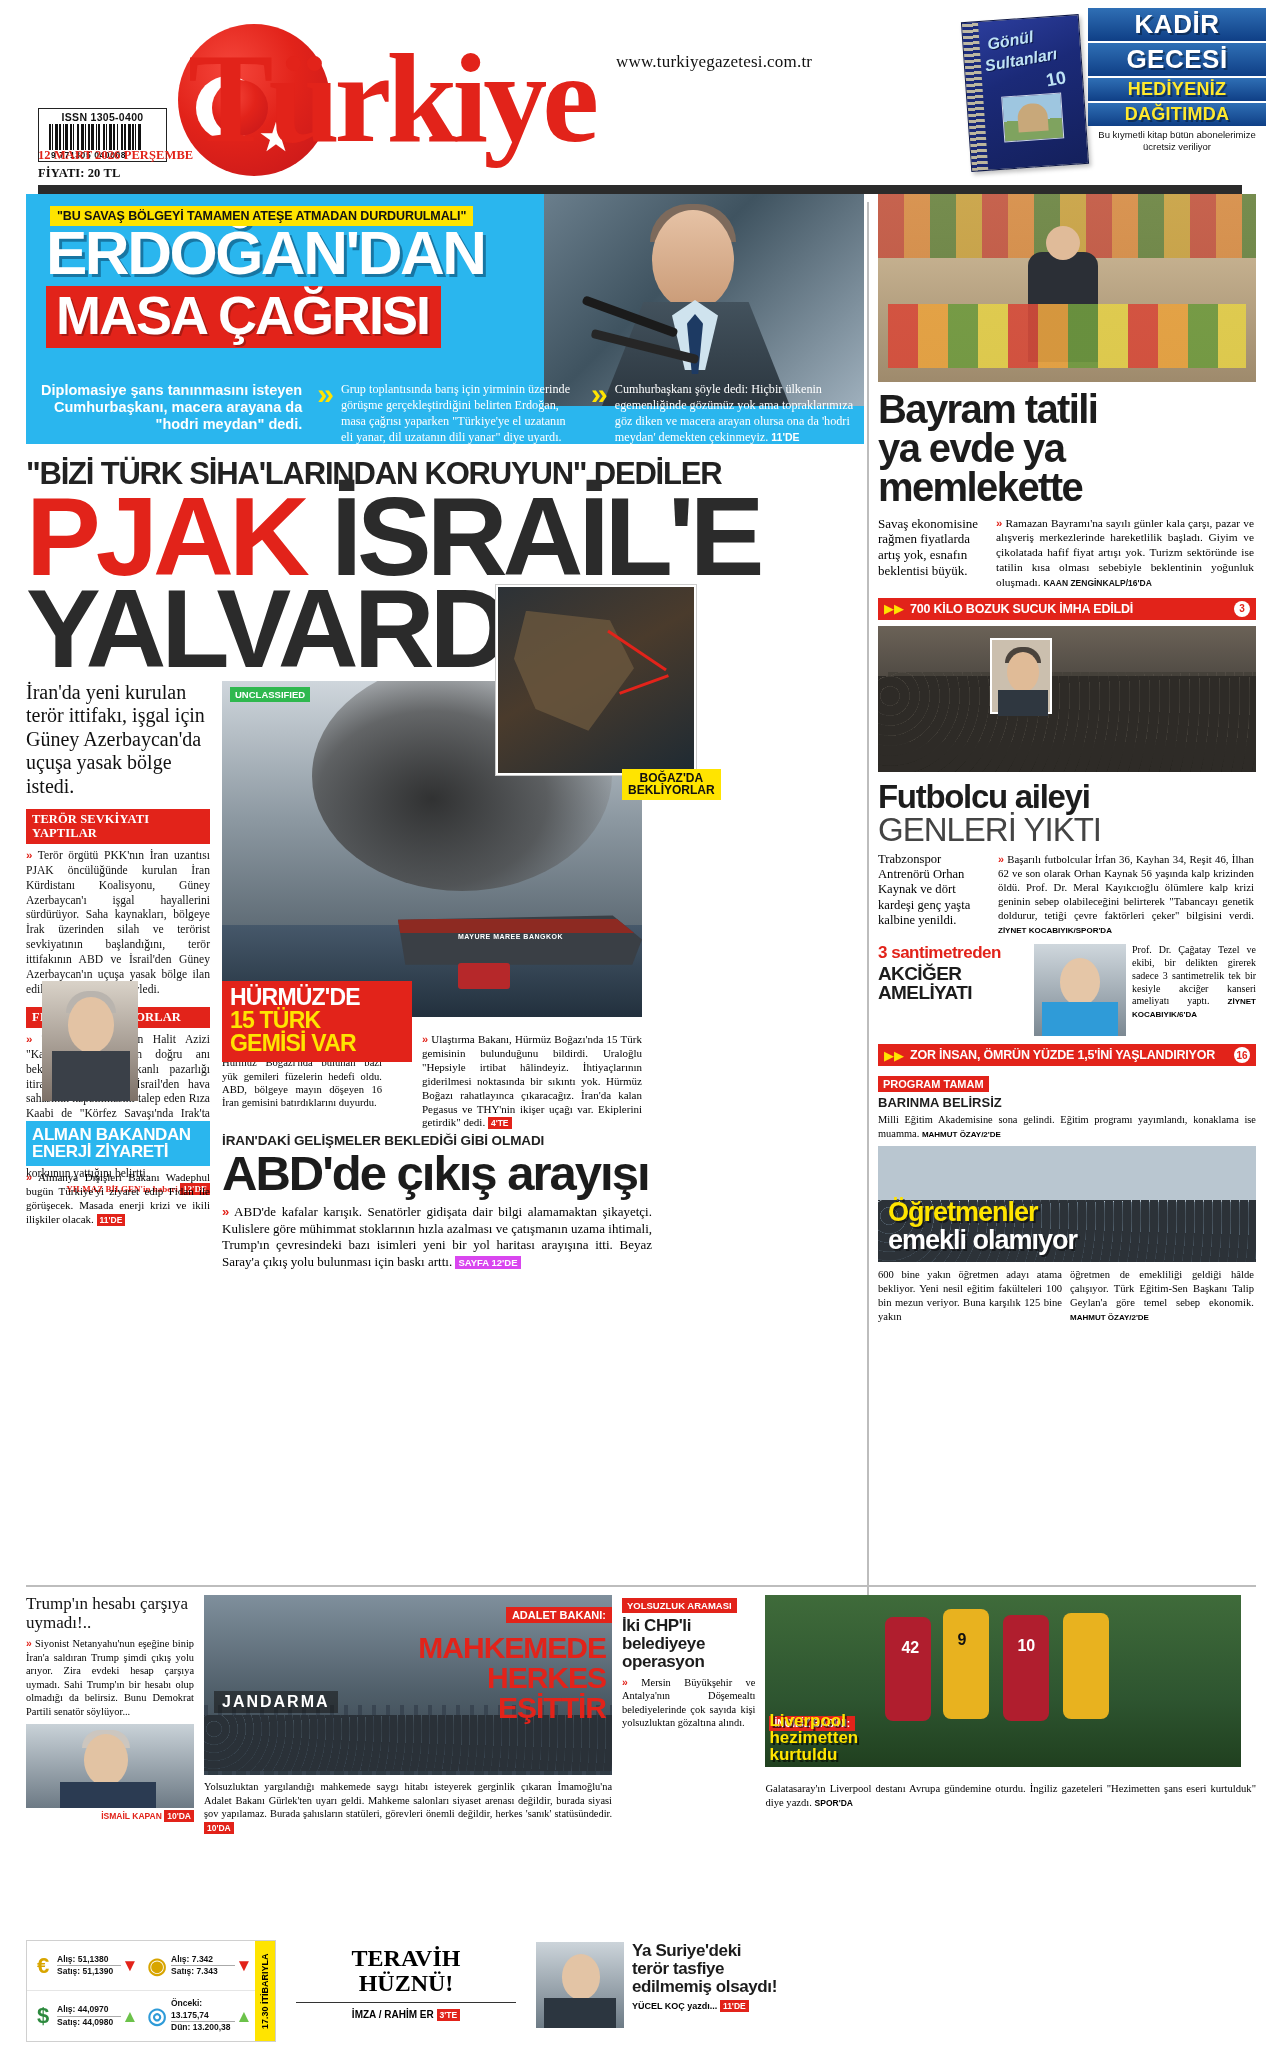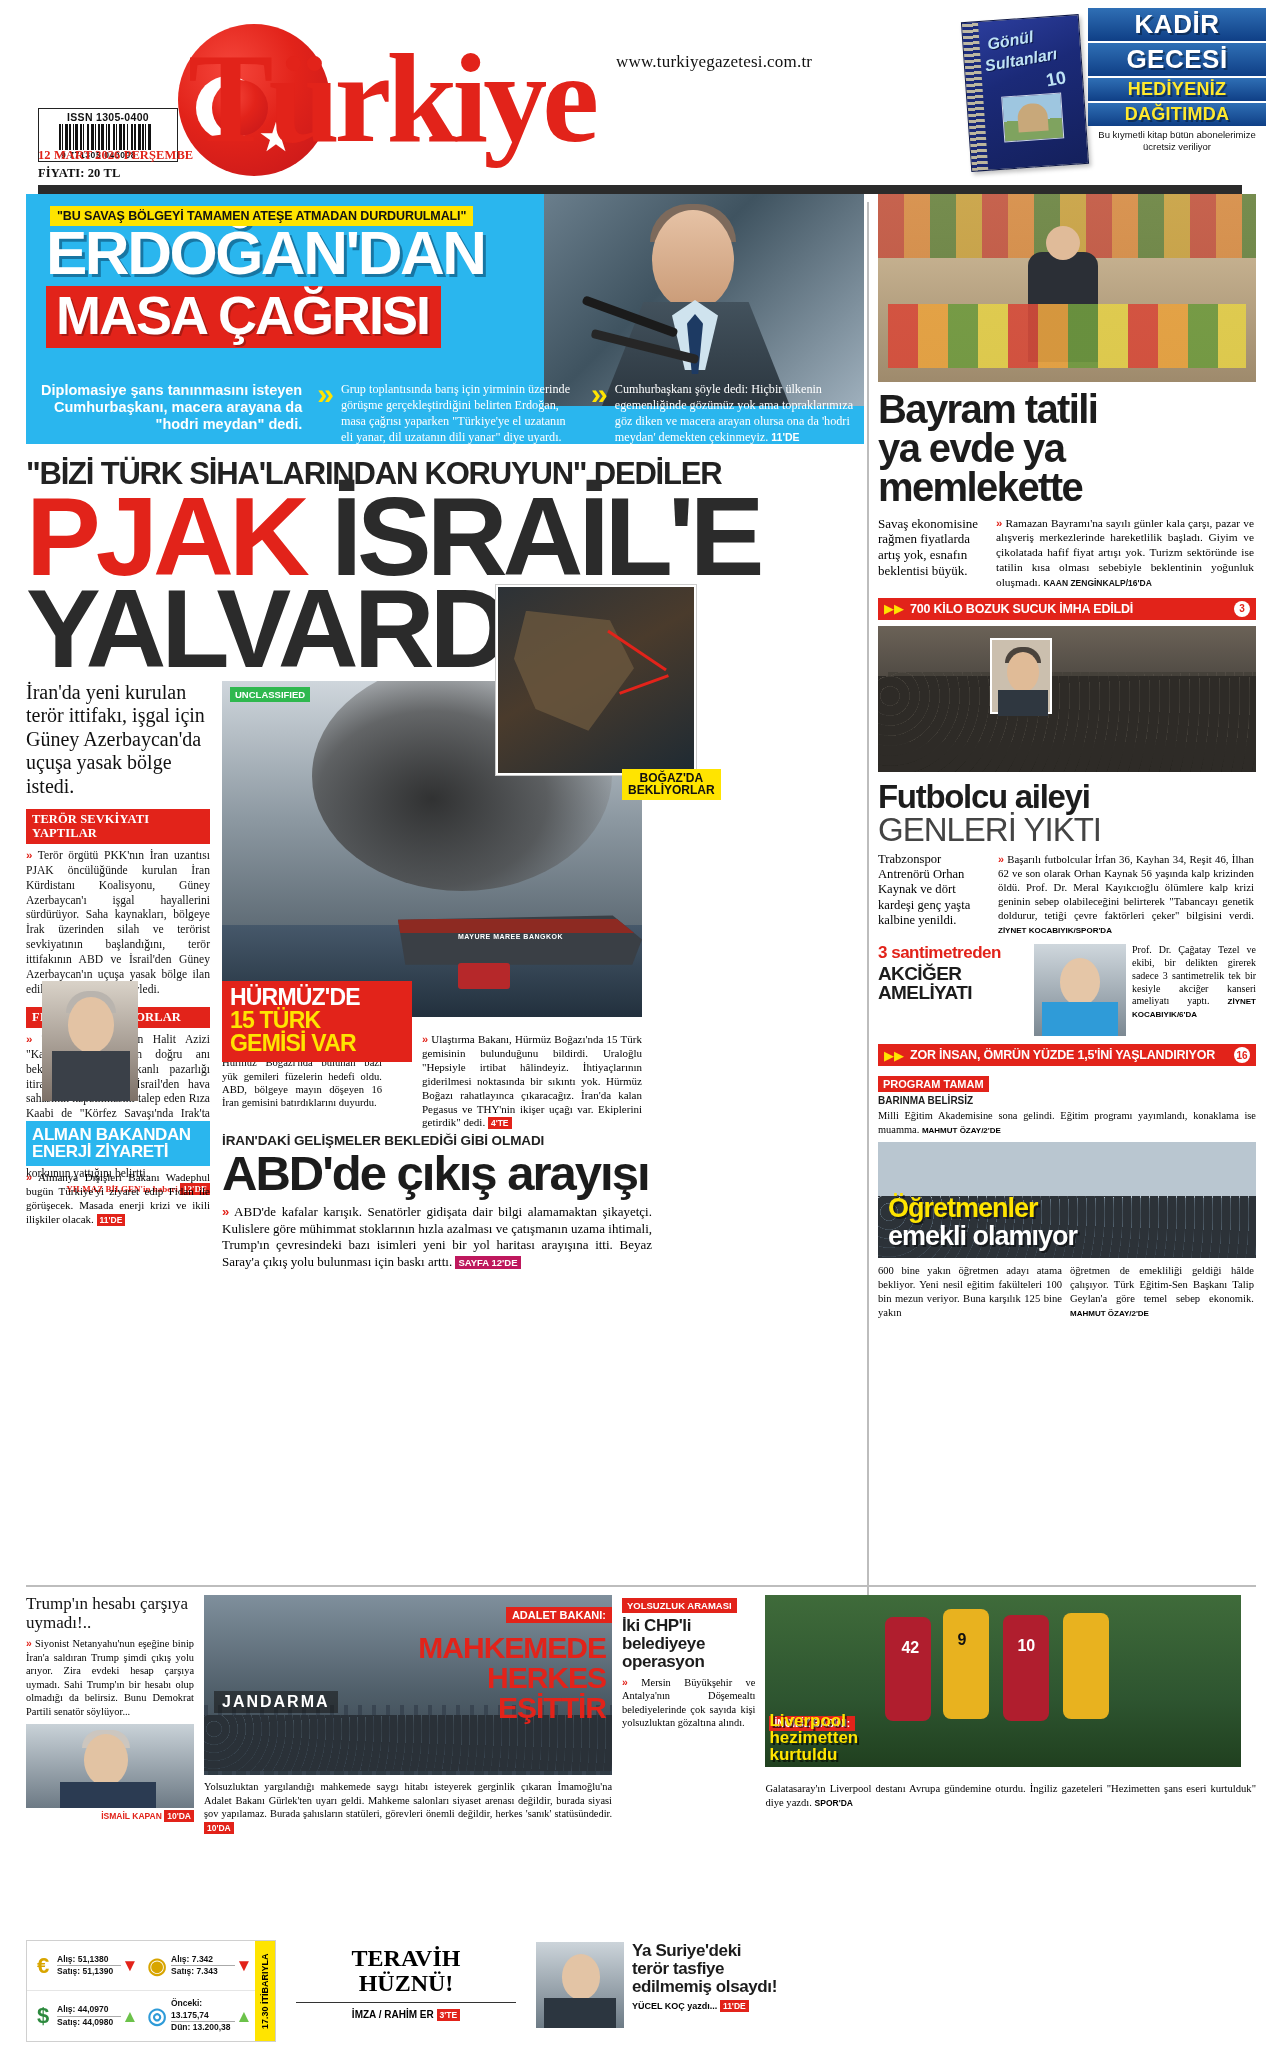--- a/index.html
+++ b/index.html
@@ -9,22 +9,22 @@
     background: #ffffff;
     font-family: "Liberation Sans", sans-serif;
     overflow: hidden;
   }
   .page { position: relative; width: 1280px; height: 2067px; background:#fff; }
 
   
   .masthead { position: relative; height: 185px; width: 100%; }
   .issn-box {
     position: absolute; left: 38px; top: 108px;
-    width: 140px; border: 1.5px solid #222; background:#fff;
-    padding: 2px 20px 1px;
+    width: 129px; border: 1.5px solid #222; background:#fff;
+    padding: 2px 10px 1px;
   }
   .issn-text { font-size: 10.5px; font-weight: 700; letter-spacing: .3px; text-align:center; color:#111; }
   .barcode { display:flex; height: 26px; align-items:stretch; margin-top:1px; }
   .barcode i { display:block; background:#111; height:100%; }
   .barnum { display:flex; justify-content:space-between; font-size:8.5px; font-weight:700; letter-spacing:.6px; padding:0 2px; color:#111;}
   .pubdate {
     position:absolute; left:38px; top:148px;
     font-size:12.5px; font-weight:800; color:#e2231a; letter-spacing:.1px;
     font-family:"Liberation Serif", serif;
   }
@@ -230,21 +230,21 @@
   .alman .pg { background:#e2231a; color:#fff; font-family:"Liberation Sans",sans-serif; font-size:8.5px; font-weight:800; padding:1px 3px;}
 
   
   .abd-row { position:absolute; left:196px; top:452px; width:642px; }
   .abd-kick { font-size:13.5px; font-weight:800; color:#222; letter-spacing:-.1px;}
   .abd-h { font-size:49px; font-weight:900; color:#1c1c1c; letter-spacing:-2px; line-height:1; margin-top:1px;}
   .abd-cols { display:flex; gap:10px; margin-top:6px; }
   .abd-c1 { width:182px; font-family:"Liberation Serif",serif; font-size:19px; line-height:1.16; color:#111;}
   .abd-c2 { width:430px; font-family:"Liberation Serif",serif; font-size:13px; line-height:1.3; text-align:justify;}
   .abd-c2 .q { color:#e2231a; font-weight:900; font-family:"Liberation Sans",sans-serif;}
-  .abd-c2 .pg { background:#be185d; color:#fff; font-family:"Liberation Sans",sans-serif; font-size:9.5px; font-weight:800; padding:1px 3px;}
+  .abd-c2 .pg { background:#d946ef; color:#fff; font-family:"Liberation Sans",sans-serif; font-size:9.5px; font-weight:800; padding:1px 3px;}
 
   
   .r-market { width:378px; height:188px; overflow:hidden; position:relative;
      background: linear-gradient(180deg,#d8c3a0,#9e8a6c); }
   .r-market .shelf { position:absolute; left:0; top:0; width:100%; height:64px;
      background: repeating-linear-gradient(90deg,#c24b3a 0 26px,#d9893f 26px 52px,#5d7f3a 52px 78px,#c9a13b 78px 104px); opacity:.8;}
   .r-market .crate { position:absolute; bottom:14px; left:10px; width:358px; height:64px;
      background: repeating-linear-gradient(90deg,#d64b3a 0 30px,#e8a23f 30px 60px,#6f9a3f 60px 90px,#e3cf4a 90px 120px); opacity:.9;}
   .r-market .person { position:absolute; bottom:20px; left:150px; width:70px; height:110px; background:#2b2f36; border-radius:14px 14px 0 0;}
   .r-market .person::before { content:""; position:absolute; left:18px; top:-26px; width:34px; height:34px; border-radius:50%; background:#e0bb99;}
@@ -286,21 +286,21 @@
   .r-akciger .l1 { color:#e2231a; font-size:17px; font-weight:900; line-height:1.02; letter-spacing:-.5px;}
   .r-akciger .l2 { color:#1c1c1c; font-size:19px; font-weight:900; line-height:1.02; letter-spacing:-.6px; margin-top:2px;}
   .r-akciger .l3 { color:#1c1c1c; font-size:19px; font-weight:900; line-height:1.02; letter-spacing:-.6px;}
   .r-akciger .ph { width:92px; height:92px; background: linear-gradient(180deg,#cfd7dd,#7b8892); position:relative;}
   .r-akciger .ph .f { position:absolute; left:26px; top:14px; width:40px; height:48px; border-radius:21px/25px; background:#e5c6a7;}
   .r-akciger .ph .s { position:absolute; left:8px; top:58px; width:76px; height:34px; background:#2f9bd8;}
   .r-akciger .rt { width:124px; font-family:"Liberation Serif",serif; font-size:10px; line-height:1.28; text-align:justify;}
 
   .r-program { position:relative; margin-top:8px; width:378px; }
   .r-program .hd { background:#e2231a; color:#fff; font-size:11px; font-weight:900; padding:2px 5px; display:inline-block;}
-  .r-program .sub { color:#1c1c1c; font-size:10px; font-weight:900; margin-top:3px; }
+  .r-program .sub { color:#1c1c1c; font-size:13px; font-weight:900; margin-top:3px; }
   .r-program .bd { font-family:"Liberation Serif",serif; font-size:10.4px; line-height:1.3; margin-top:3px; text-align:justify;}
   .r-program .by { font-family:"Liberation Sans",sans-serif; font-weight:800; font-size:8px;}
 
   .r-school { position:relative; width:378px; height:116px; margin-top:6px; overflow:hidden;
      background: linear-gradient(180deg,#93a6b5 0%, #5e6f7d 60%, #3a454f 100%);}
   .r-school .bldg { position:absolute; left:0; top:0; width:100%; height:56px; background:#b9c6d0;}
   .r-school .crowd { position:absolute; bottom:0; left:0; width:100%; height:62px;
      background: repeating-radial-gradient(circle at 11px 16px, #2c3238 0 8px, rgba(0,0,0,0) 9px);}
   .ogret-o { position:absolute; left:10px; bottom:34px; color:#ffe400; font-size:27px; font-weight:900; letter-spacing:-1px;
      text-shadow: 2px 2px 0 rgba(0,0,0,.5);}

